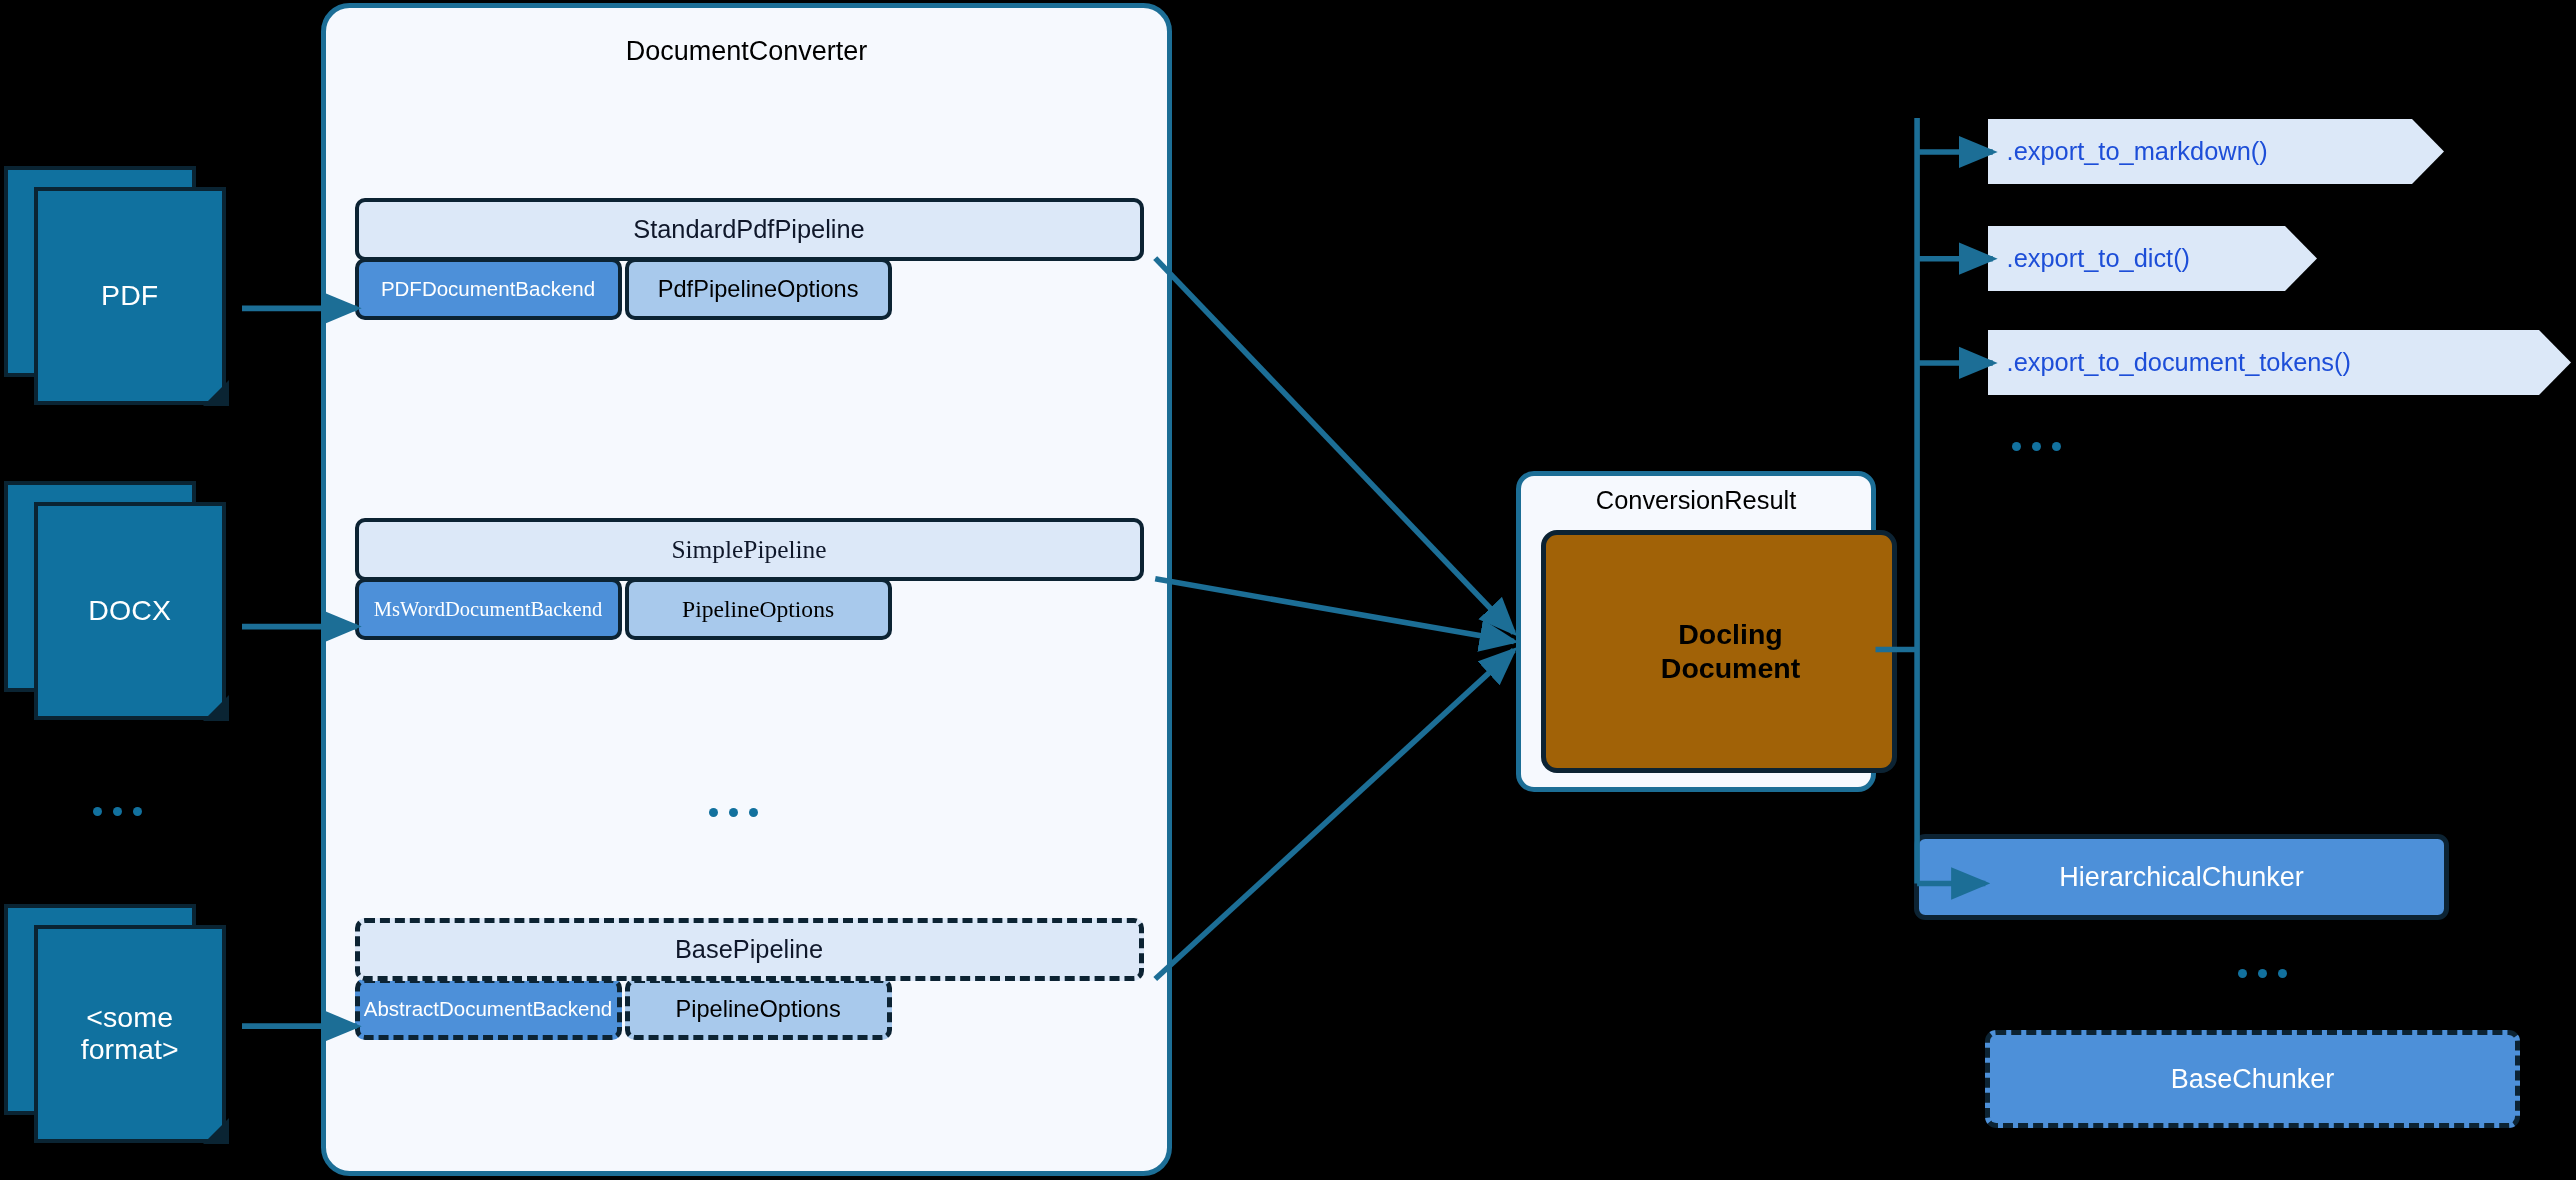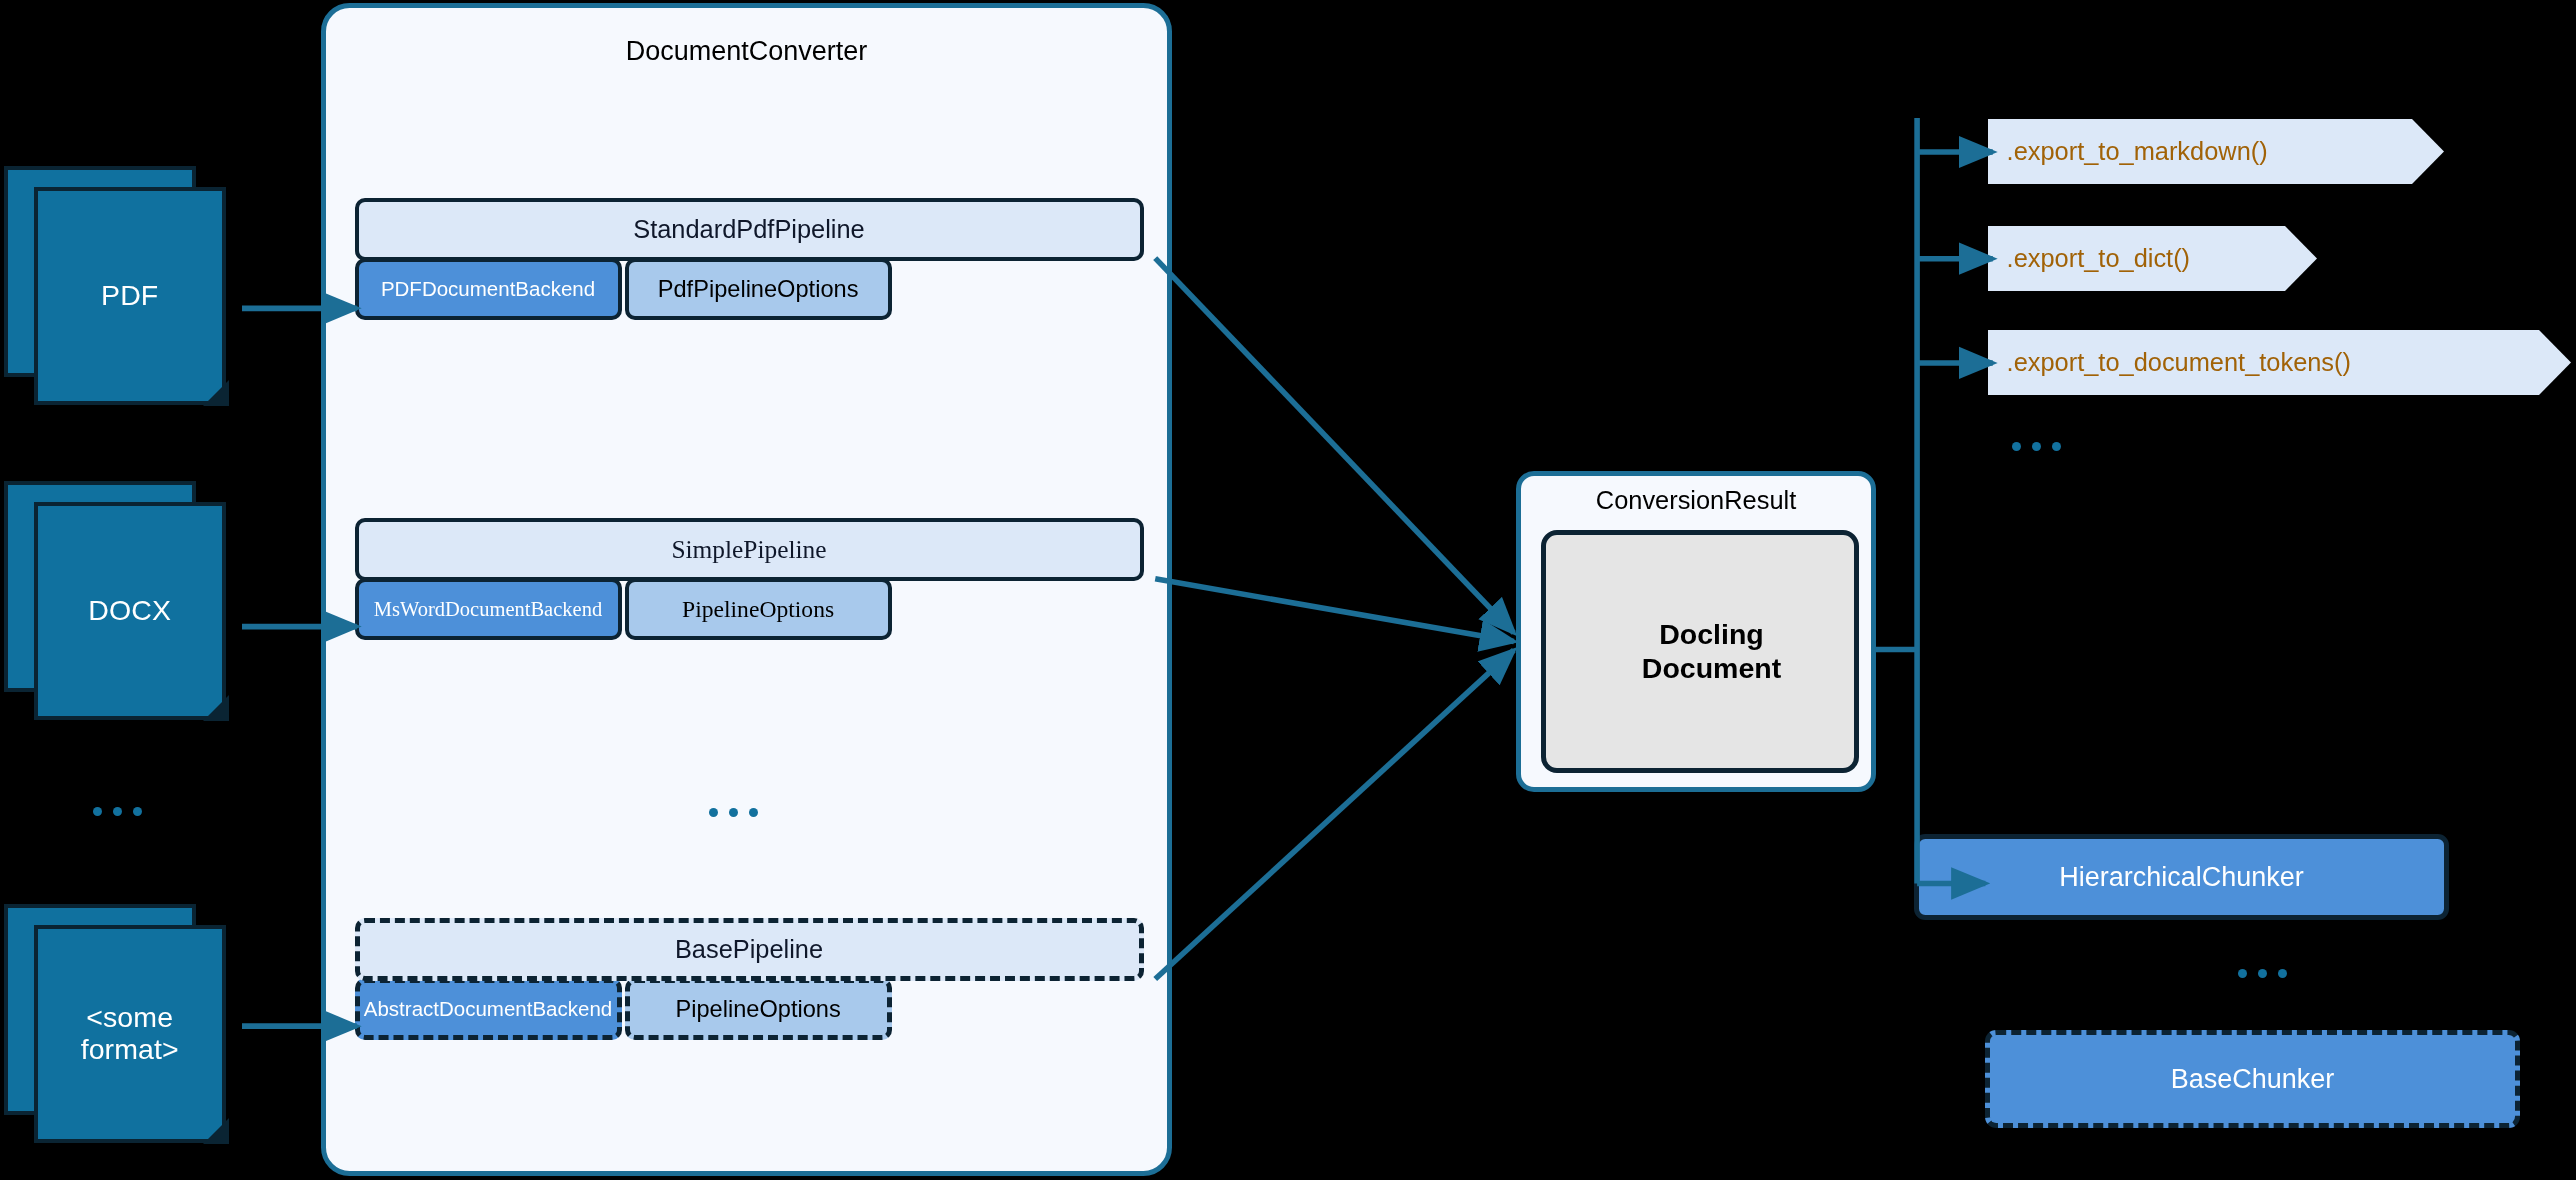--- a/index.html
+++ b/index.html
@@ -173,24 +173,24 @@
     left: 0;
     width: 100%;
     text-align: center;
     font-size: 25.4px;
     color: #000000;
   }
   #docling-doc {
     position: absolute;
     left: 20px;
     top: 54px;
-    width: 318px;
+    width: 356px;
     height: 243px;
     box-sizing: border-box;
-    background: #e5e5e5;
+    background: #a16207;
     border: 5px solid #0c2333;
     border-radius: 16px;
     display: flex;
     align-items: center;
     justify-content: center;
     text-align: center;
     font-size: 28.5px;
     font-weight: bold;
     line-height: 1.18;
     color: #000000;
@@ -199,21 +199,21 @@
   }
 
   
   .export-chip {
     position: absolute;
     height: 65px;
     background: #dce8f8;
     display: flex;
     align-items: center;
     z-index: 4;
-    color: #a16207;
+    color: #1d4ed8;
     font-size: 25.4px;
     padding-left: 18.6px;
     box-sizing: border-box;
     clip-path: polygon(0 0, calc(100% - 32px) 0, 100% 50%, calc(100% - 32px) 100%, 0 100%);
   }
 
   
   .chunker {
     position: absolute;
     box-sizing: border-box;

